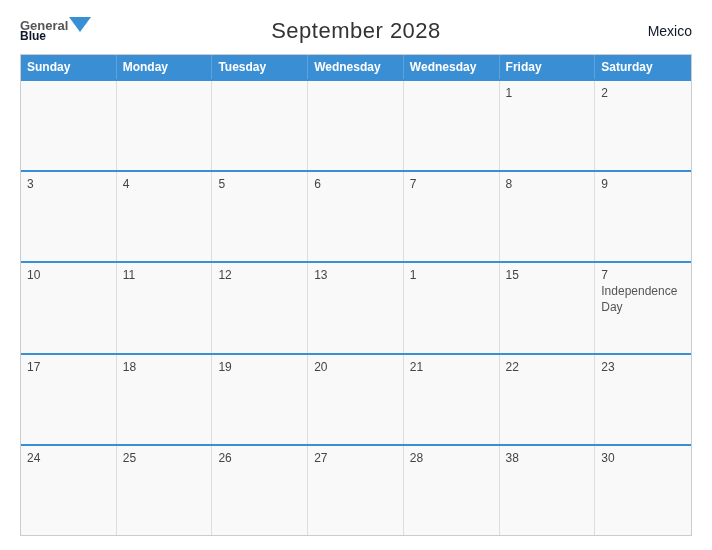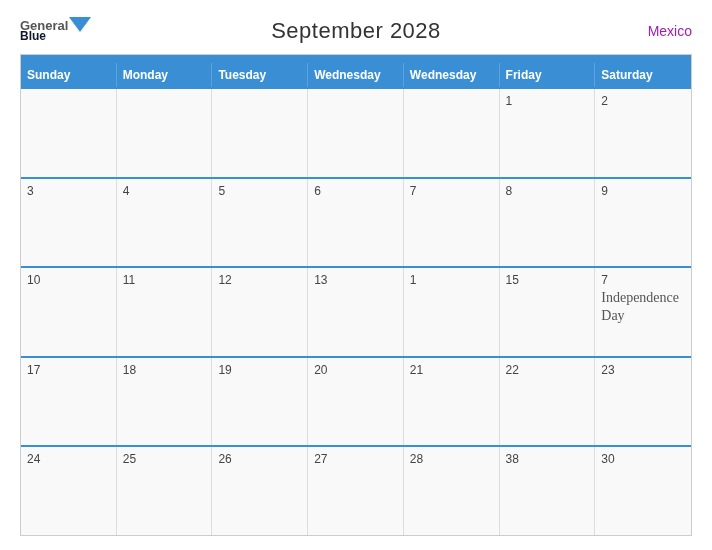--- a/index.html
+++ b/index.html
@@ -45,21 +45,21 @@
       flex: 1;
     }
     .title-area h1 {
       font-size: 22px;
       font-weight: 400;
       color: #333;
       letter-spacing: 0.5px;
     }
     .country-label {
       font-size: 14px;
-      color: #a21caf;
+      color: #0f172a;
       width: 110px;
       text-align: right;
     }
     .calendar {
       flex: 1;
       display: flex;
       flex-direction: column;
       border: 1px solid #ccc;
     }
     .cal-header-row {
@@ -67,21 +67,20 @@
       grid-template-columns: repeat(7, 1fr);
       background: #3a8fd4;
     }
     .cal-header-cell {
       padding: 5px 6px;
       color: #fff;
       font-size: 12px;
       font-weight: bold;
       border-right: 1px solid #5aa3df;
       text-align: left;
-      margin-top: 8px;
     }
     .cal-header-cell:last-child { border-right: none; }
     .cal-body {
       flex: 1;
       display: flex;
       flex-direction: column;
     }
     .cal-week {
       display: grid;
       grid-template-columns: repeat(7, 1fr);
@@ -99,24 +98,23 @@
     }
     .cal-cell:last-child { border-right: none; }
     .cal-cell.empty { background: #f9f9f9; }
     .day-num {
       font-size: 12px;
       color: #444;
       display: block;
       margin-bottom: 2px;
     }
     .holiday-name {
-      font-size: 14px;
+      font-size: 12px;
       color: #555;
       line-height: 1.3;
-      font-family: Liberation Serif, serif;
     }
   </style>
 </head>
 <body>
 
 <div class="page">
 
   <div class="header">
     <div class="logo-area">
       <div class="logo-row">

